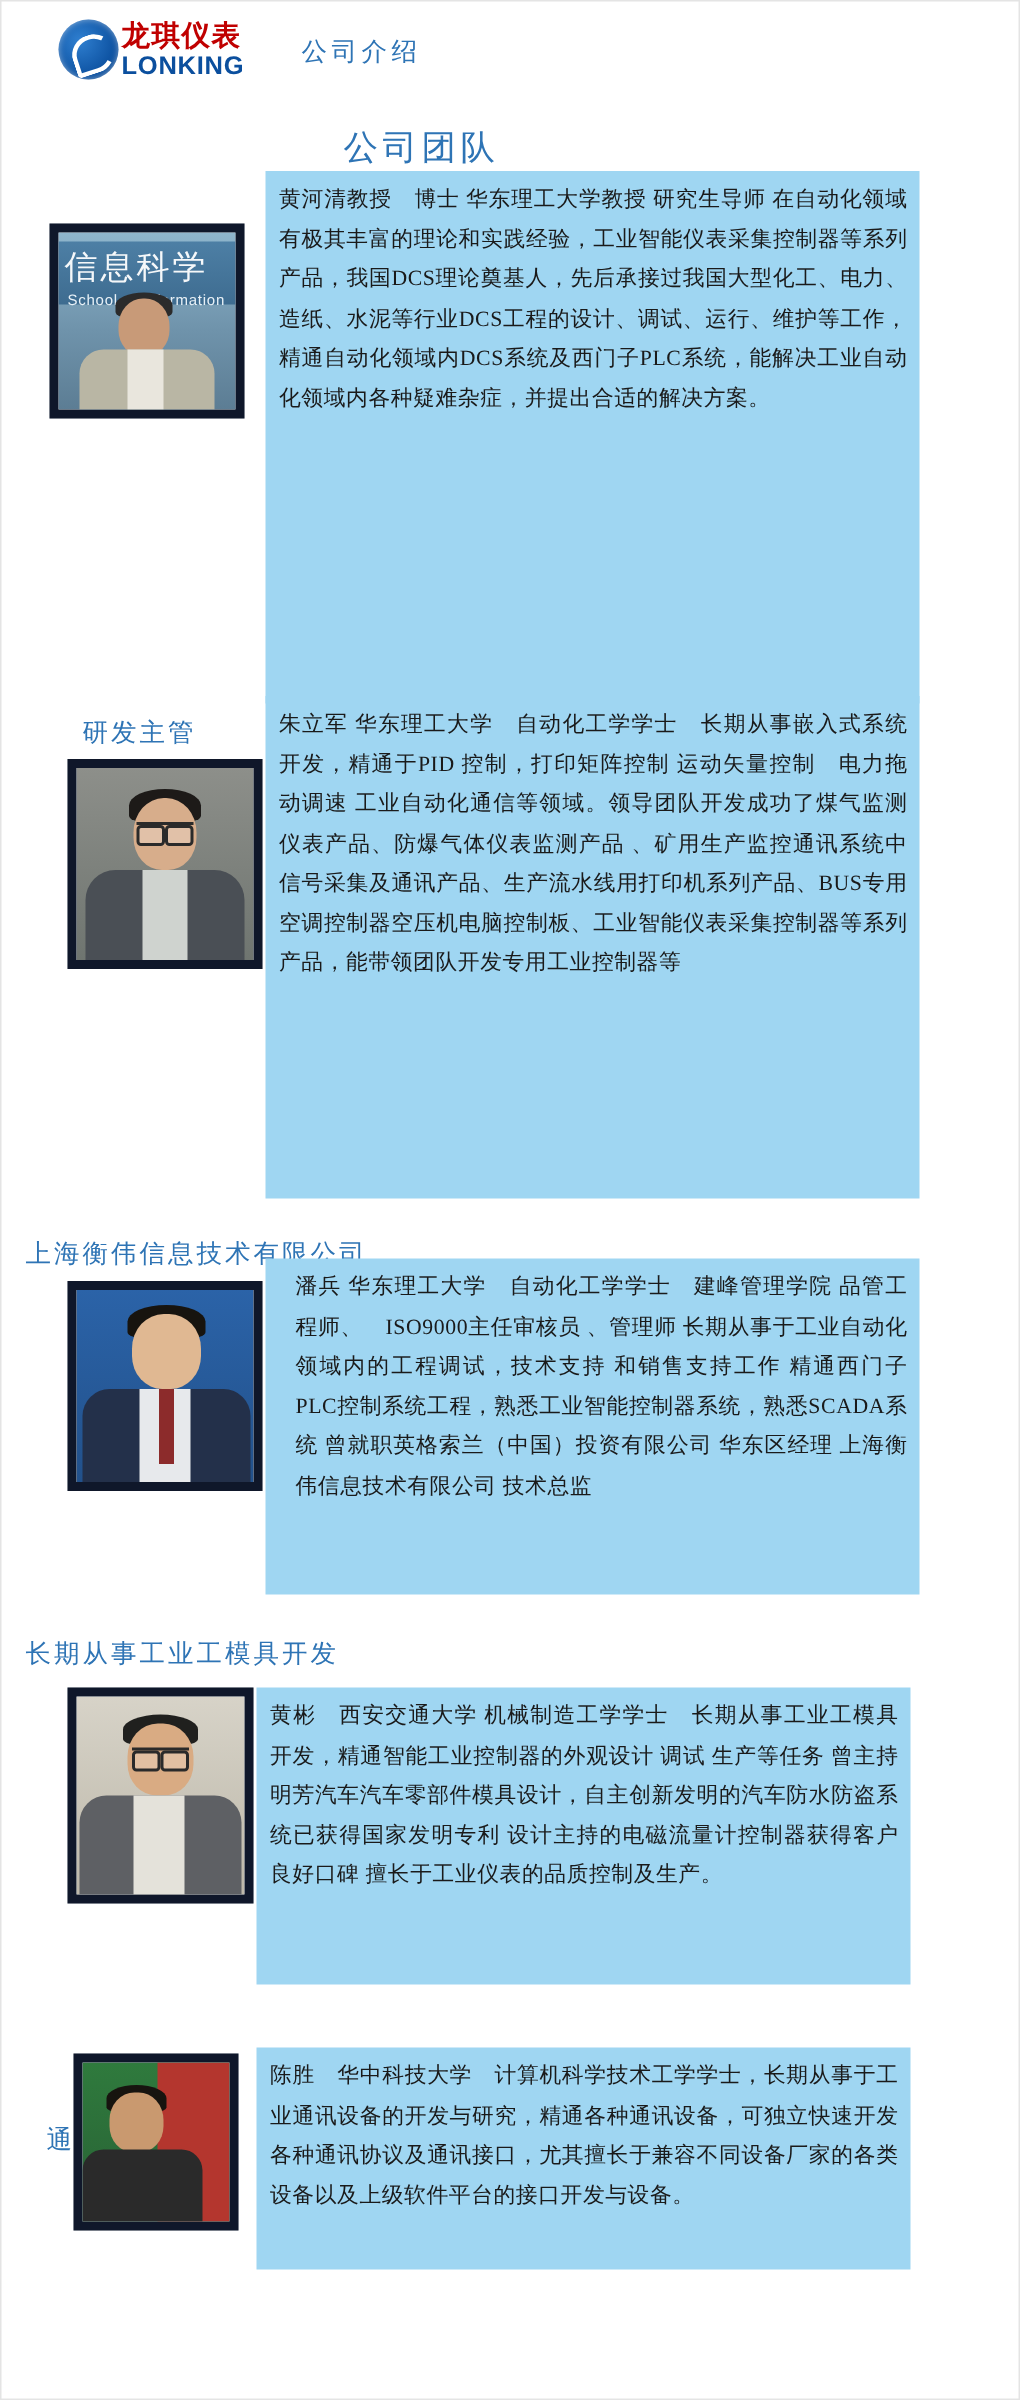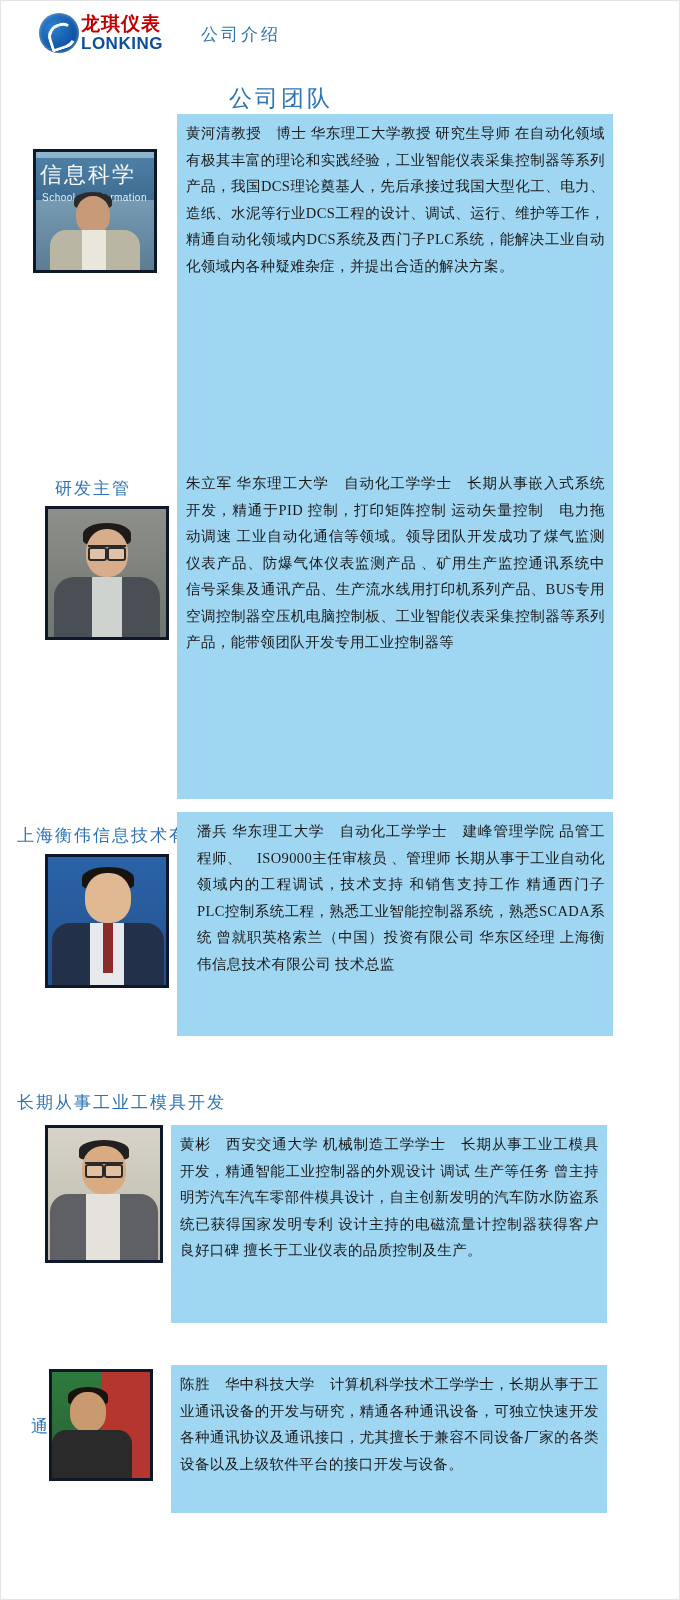--- a/index.html
+++ b/index.html
@@ -95,21 +95,21 @@
   .role-label {
     position: absolute;
     color: #2e74b5;
     font-size: 17px;
     font-family: "Liberation Serif", serif;
     letter-spacing: 2px;
     white-space: nowrap;
   }
   .photo {
     position: absolute;
-    border: 3px solid #0f172a;
+    border: 6px solid #0f172a;
     overflow: hidden;
     background: #cfd6da;
     text-align: center;
   }
   .bio {
     position: absolute;
     background: #9fd6f2;
     color: #1a1a1a;
     font-family: "Liberation Serif", "DejaVu Serif", serif;
     font-size: 14.5px;
@@ -250,21 +250,21 @@
   <div class="photo" style="left:44px; top:853px; width:118px; height:128px;">
     <div class="ph-inner">
       <div class="p3-bg"></div>
       <div class="p3-hair"></div>
       <div class="p3-head"></div>
       <div class="p3-body"></div>
       <div class="p3-shirt"></div>
       <div class="p3-tie"></div>
     </div>
   </div>
-  <div class="bio" style="left:176px; top:811px; width:436px; height:224px;padding-left:20px;">潘兵 华东理工大学　自动化工学学士　建峰管理学院 品管工程师、　ISO9000主任审核员 、管理师 长期从事于工业自动化领域内的工程调试，技术支持 和销售支持工作 精通西门子PLC控制系统工程，熟悉工业智能控制器系统，熟悉SCADA系统 曾就职英格索兰（中国）投资有限公司 华东区经理 上海衡伟信息技术有限公司 技术总监</div>
+  <div class="bio" style="left:176px; top:838px; width:436px; height:224px;padding-left:20px;">潘兵 华东理工大学　自动化工学学士　建峰管理学院 品管工程师、　ISO9000主任审核员 、管理师 长期从事于工业自动化领域内的工程调试，技术支持 和销售支持工作 精通西门子PLC控制系统工程，熟悉工业智能控制器系统，熟悉SCADA系统 曾就职英格索兰（中国）投资有限公司 华东区经理 上海衡伟信息技术有限公司 技术总监</div>
 
   <div class="role-label" style="left:16px; top:1090px;">长期从事工业工模具开发</div>
   <div class="photo" style="left:44px; top:1124px; width:112px; height:132px;">
     <div class="ph-inner">
       <div class="p4-bg"></div>
       <div class="p4-hair"></div>
       <div class="p4-head"></div>
       <div class="p4-glass"></div>
       <div class="p4-body"></div>
       <div class="p4-shirt"></div>

